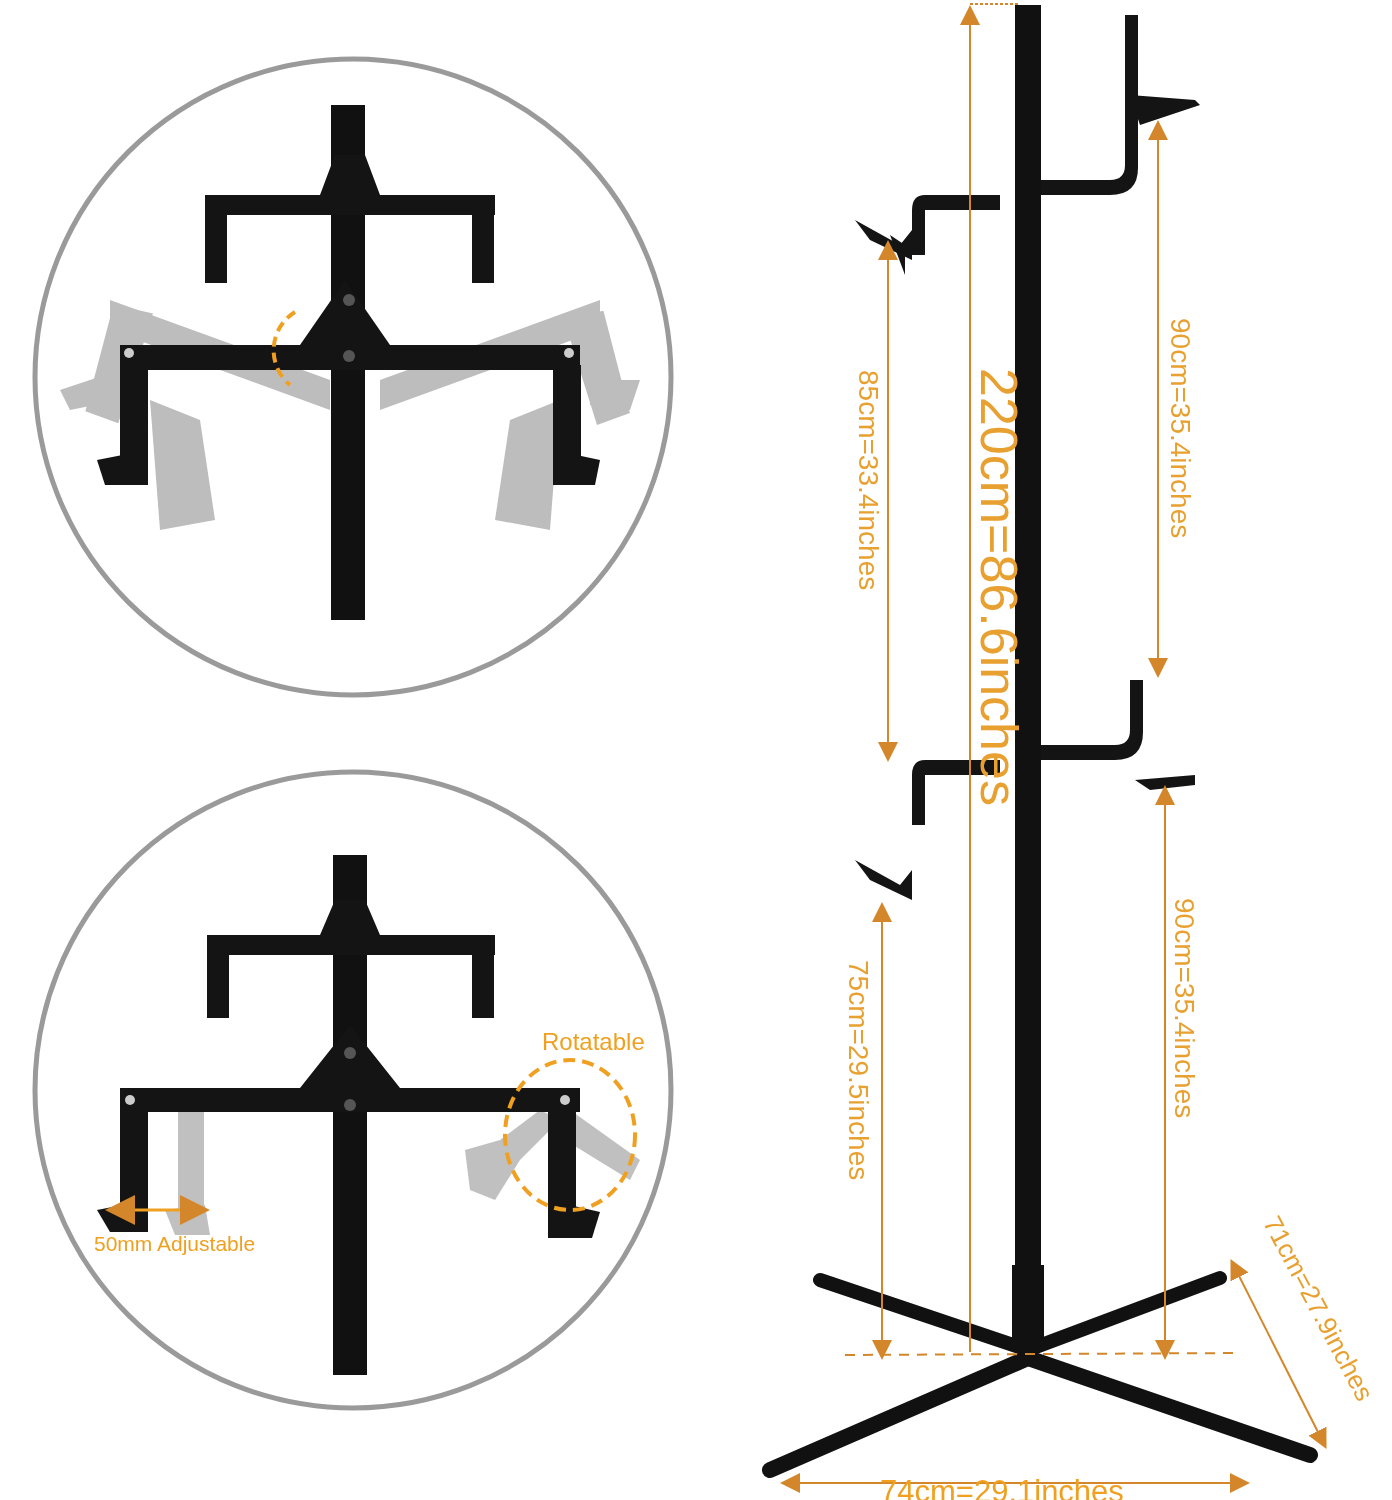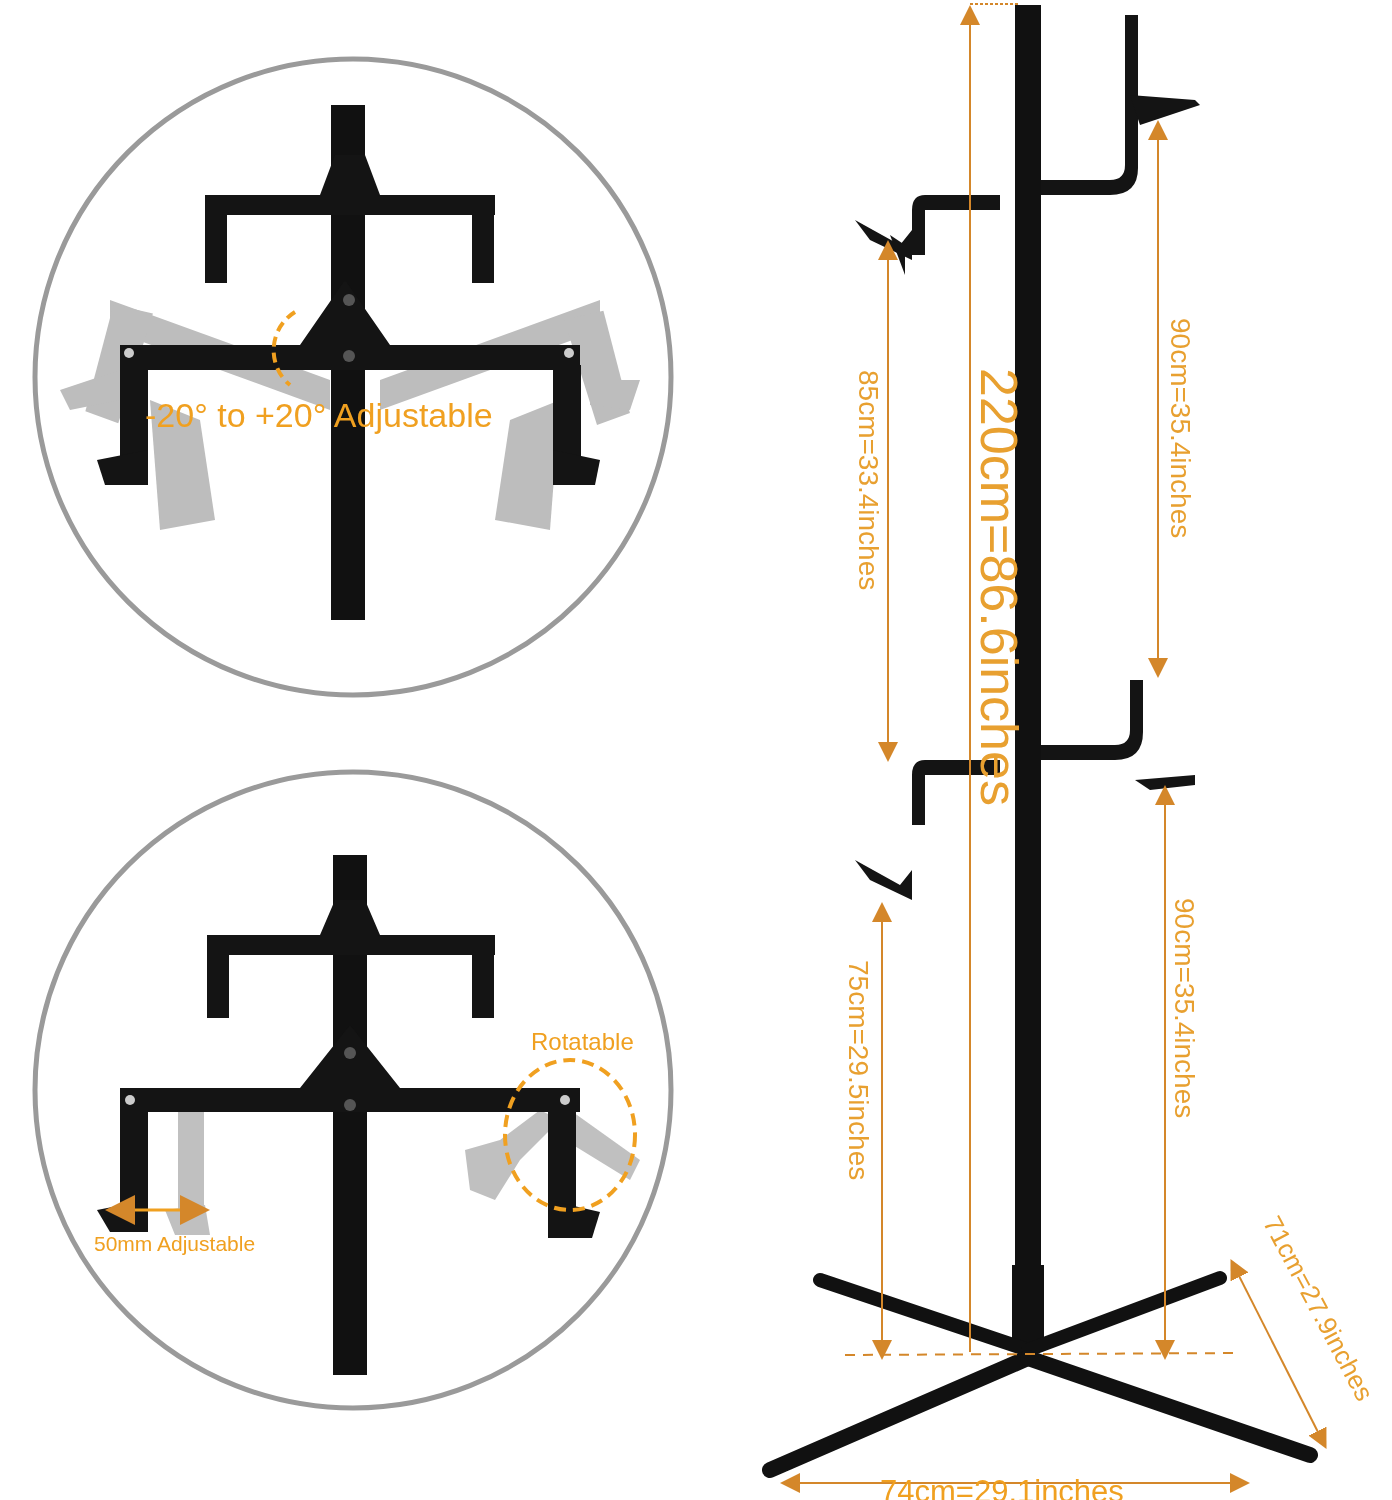--- a/index.html
+++ b/index.html
@@ -112,22 +112,21 @@
       <line x1="888" y1="250" x2="888" y2="752" marker-start="url(#arr)" marker-end="url(#arr)"></line>
       <line x1="1158" y1="130" x2="1158" y2="668" marker-start="url(#arr)" marker-end="url(#arr)"></line>
       <line x1="882" y1="912" x2="882" y2="1350" marker-start="url(#arr)" marker-end="url(#arr)"></line>
       <line x1="1165" y1="795" x2="1165" y2="1350" marker-start="url(#arr)" marker-end="url(#arr)"></line>
       <line x1="845" y1="1355" x2="1240" y2="1353" stroke-dasharray="10,8"></line>
       <line x1="1235" y1="1268" x2="1322" y2="1440" marker-start="url(#arr)" marker-end="url(#arr)"></line>
       <line x1="790" y1="1483" x2="1240" y2="1483" marker-start="url(#arr)" marker-end="url(#arr)"></line>
     </g>
   </svg>
 
-  <div class="label" style="left:145px;top:398px;font-size:34px;">-20° to +20° Adjustable</div>
-  <div class="label" style="left:531px;top:1030px;font-size:24px;">Rotatable</div>
+  <div class="label" style="left:542px;top:1030px;font-size:24px;">Rotatable</div>
   <div class="label" style="left:94px;top:1233px;font-size:21px;">50mm Adjustable</div>
 
   <div class="vlabel" style="left:1025px;top:368px;font-size:52px;transform:rotate(90deg);">220cm=86.6inches</div>
   <div class="vlabel" style="left:882px;top:370px;font-size:28px;transform:rotate(90deg);">85cm=33.4inches</div>
   <div class="vlabel" style="left:1194px;top:318px;font-size:28px;transform:rotate(90deg);">90cm=35.4inches</div>
   <div class="vlabel" style="left:872px;top:960px;font-size:28px;transform:rotate(90deg);">75cm=29.5inches</div>
   <div class="vlabel" style="left:1198px;top:898px;font-size:28px;transform:rotate(90deg);">90cm=35.4inches</div>
   <div class="vlabel" style="left:1282px;top:1212px;font-size:26px;transform:rotate(62deg);">71cm=27.9inches</div>
   <div class="label" style="left:880px;top:1476px;font-size:31px;">74cm=29.1inches</div>
 </div>

